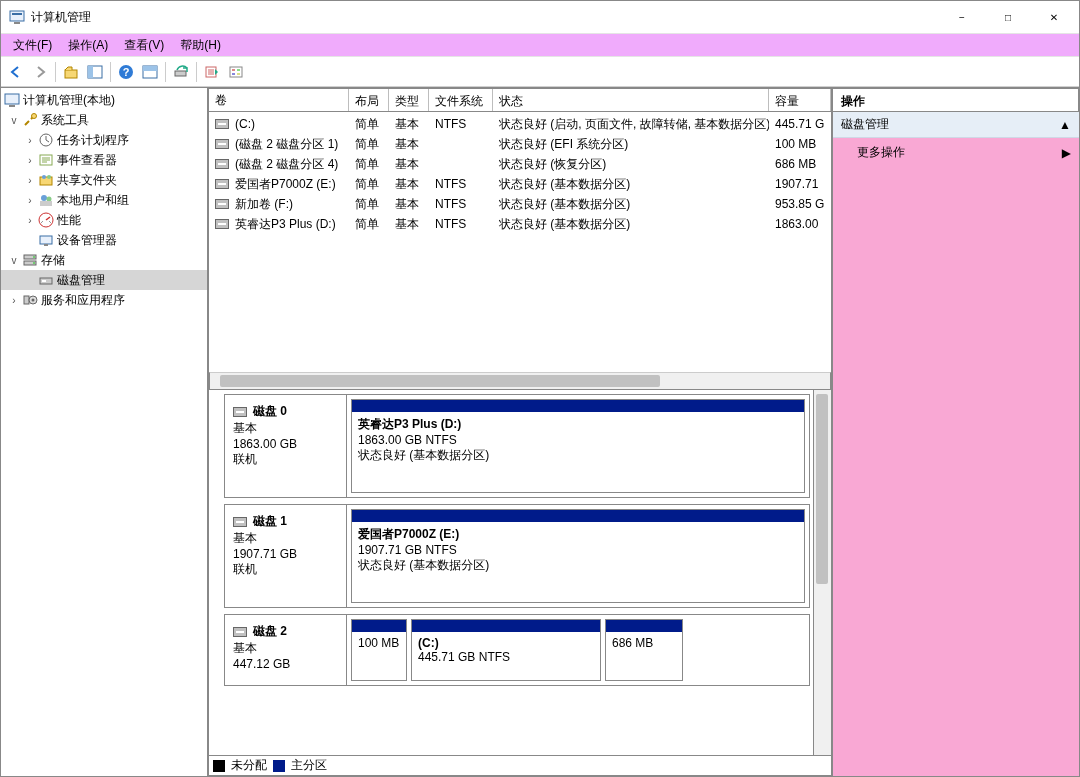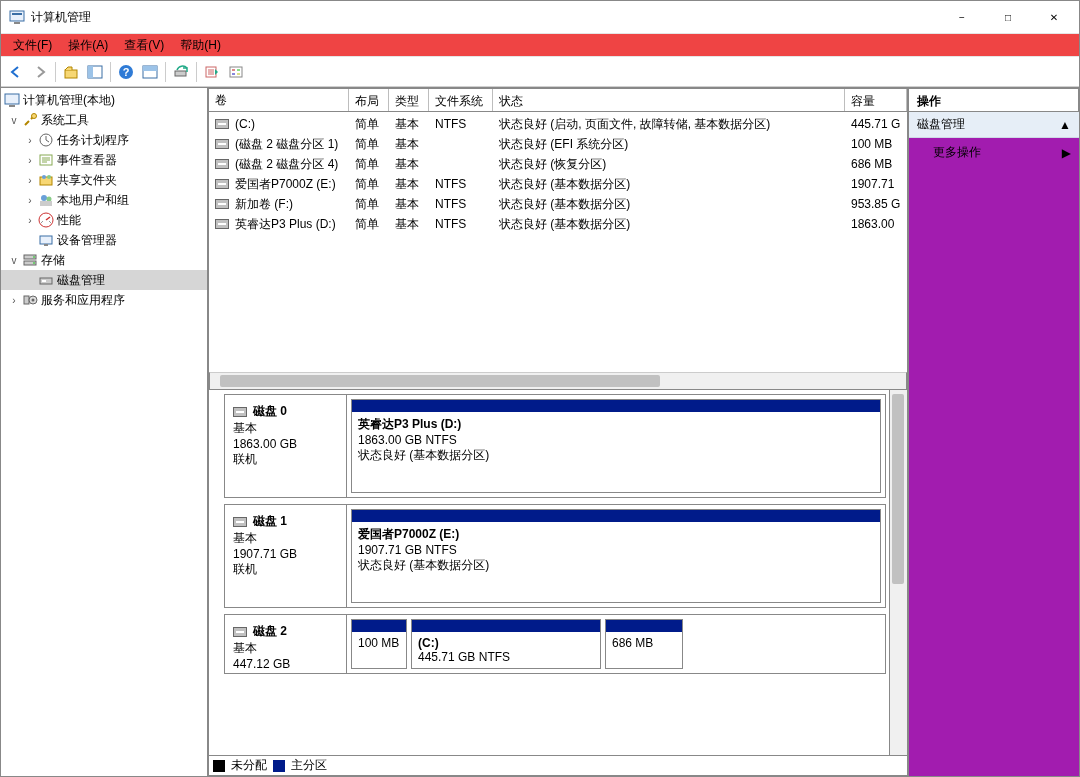--- a/index.html
+++ b/index.html
@@ -3,21 +3,21 @@
 <meta charset="utf-8">
 <style>
 * { box-sizing: border-box; margin: 0; padding: 0; }
 html, body { width: 1080px; height: 777px; font-family: "Microsoft YaHei", "Segoe UI", sans-serif; font-size: 12px; background: #fff; overflow: hidden; }
 .window { width: 1080px; height: 777px; display: flex; flex-direction: column; border: 1px solid #888; }
 .titlebar { height: 32px; display: flex; align-items: center; padding: 0 2px 0 8px; background: #fff; }
 .titlebar .app-icon { width: 16px; height: 16px; margin-right: 6px; }
 .titlebar .title { flex: 1; font-size: 12px; }
 .win-btns { display: flex; }
 .win-btn { width: 46px; height: 30px; display: flex; align-items: center; justify-content: center; font-family: "Segoe MDL2 Assets","Segoe UI Symbol",sans-serif; font-size: 10px; }
-.menubar { height: 24px; display: flex; align-items: center; padding: 0 4px; border-top: 1px solid #e5e5e5; border-bottom: 1px solid #e5e5e5; background: #ef4444; }
+.menubar { height: 24px; display: flex; align-items: center; padding: 0 4px; border-top: 1px solid #e5e5e5; border-bottom: 1px solid #e5e5e5; background: #f0abfc; }
 .menubar .menu-item { padding: 3px 8px; }
 .toolbar { height: 30px; display: flex; align-items: center; gap: 2px; padding: 2px 4px; background: #fff; border-bottom: 1px solid #d0d0d0; }
 .toolbar .sep { width: 1px; height: 20px; background: #ccc; margin: 0 2px; }
 .tb-btn { width: 22px; height: 22px; display: flex; align-items: center; justify-content: center; border: 1px solid transparent; }
 .body { flex: 1; display: flex; min-height: 0; border-top: 1px solid #888; }
 .left-pane { width: 207px; background: #fff; border-right: 1px solid #888; overflow: auto; padding: 2px 0; }
 .tree-row { display: flex; align-items: center; height: 20px; padding-right: 4px; white-space: nowrap; }
 .tree-row.sel { background: #d6d6d6; }
 .tw { display: inline-flex; width: 14px; justify-content: center; color: #555; font-size: 10px; user-select: none; }
 .ticon { width: 16px; height: 16px; margin: 0 3px 0 1px; display: inline-flex; align-items: center; justify-content: center; }
@@ -36,32 +36,32 @@
 .c-cap { width: 62px; text-align: left;}
 .disk-icon { width: 14px; height: 10px; background: #c0c0c0; border: 1px solid #666; margin-right: 6px; position: relative; }
 .disk-icon::after { content:""; position:absolute; left:2px; right:2px; top:3px; height:2px; background:#fff; }
 .hscroll-fake { height: 18px; background: #f0f0f0; border: 1px solid #888; border-top: 1px solid #ccc; position: relative; margin-top: 4px;}
 .hscroll-thumb { position:absolute; left:10px; top:2px; height:12px; width:440px; background:#c1c1c1; border-radius:2px;}
 .disk-panel-wrap { flex: 1; display: flex; min-height: 0; }
 .disk-panel { flex: 1; overflow: hidden; border: 1px solid #888; border-top: 0; padding: 4px 3px 0 15px; }
 .disk-vscroll { width: 18px; background: #f0f0f0; border: 1px solid #888; border-left: 0; border-top:0; position:relative;}
 .disk-vscroll .vthumb { position:absolute; left:2px; top:4px; width:12px; height:190px; background:#c1c1c1; border-radius:2px;}
 .disk-row { display: flex; border: 1px solid #888; margin-bottom: 6px; height: 104px; background: #fff; }
-.disk-row.short { height: 60px; }
+.disk-row.short { height: 72px; }
 .disk-label { width: 122px; padding: 8px 8px; border-right: 1px solid #888; font-size: 12px; }
 .disk-label .dname { font-weight: bold; display: flex; align-items: center; }
 .disk-parts { flex: 1; display: flex; padding: 4px; gap: 4px; }
 .part { flex: 1; border: 1px solid #888; display: flex; flex-direction: column; }
 .part .pbar { height: 12px; background: #001b8a; }
 .part .pbar.unalloc { background: #000; }
 .part .pbody { flex: 1; padding: 4px 6px; font-size: 12px; overflow: hidden; }
 .part .pbody .pvol { font-weight: bold; }
 .legend { height: 20px; display: flex; align-items: center; gap: 6px; padding: 0 4px; border: 1px solid #888; border-top: 0; font-size: 12px; }
 .legend .sw { width: 12px; height: 12px; display: inline-block; }
-.right-pane { width: 170px; background: #a21caf; display: flex; flex-direction: column; }
+.right-pane { width: 246px; background: #f9a8d4; display: flex; flex-direction: column; }
 .right-head { height: 24px; border: 1px solid #888; border-left: 0; padding: 4px 8px; font-weight: bold; background: #fff; }
 .action-group { background: #e6eef7; padding: 4px 8px; border-bottom: 1px solid #cfd8e6; display: flex; align-items: center; justify-content: space-between; font-size: 12px; }
 .action-item { padding: 6px 8px 6px 24px; display: flex; align-items: center; justify-content: space-between; font-size: 12px; }
 svg { display: block; }
 </style>
 </head>
 <body>
 
 <div class="window">
 

